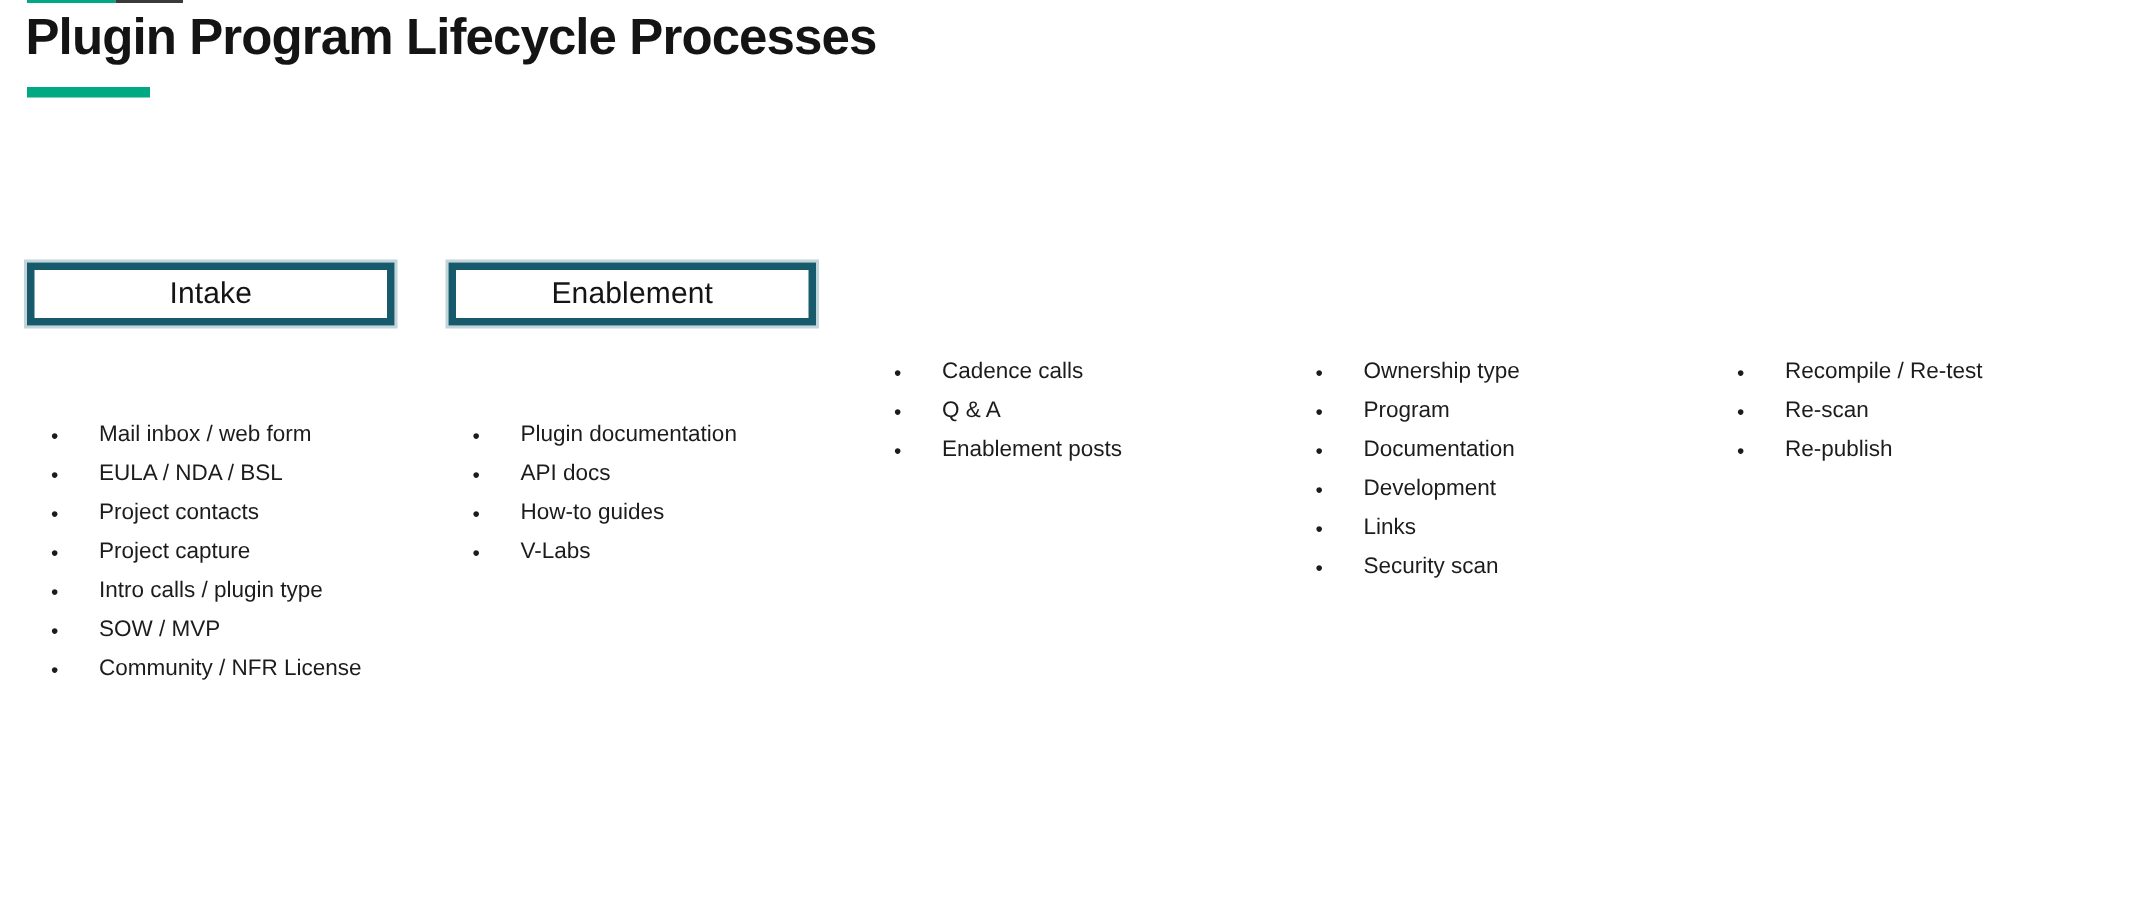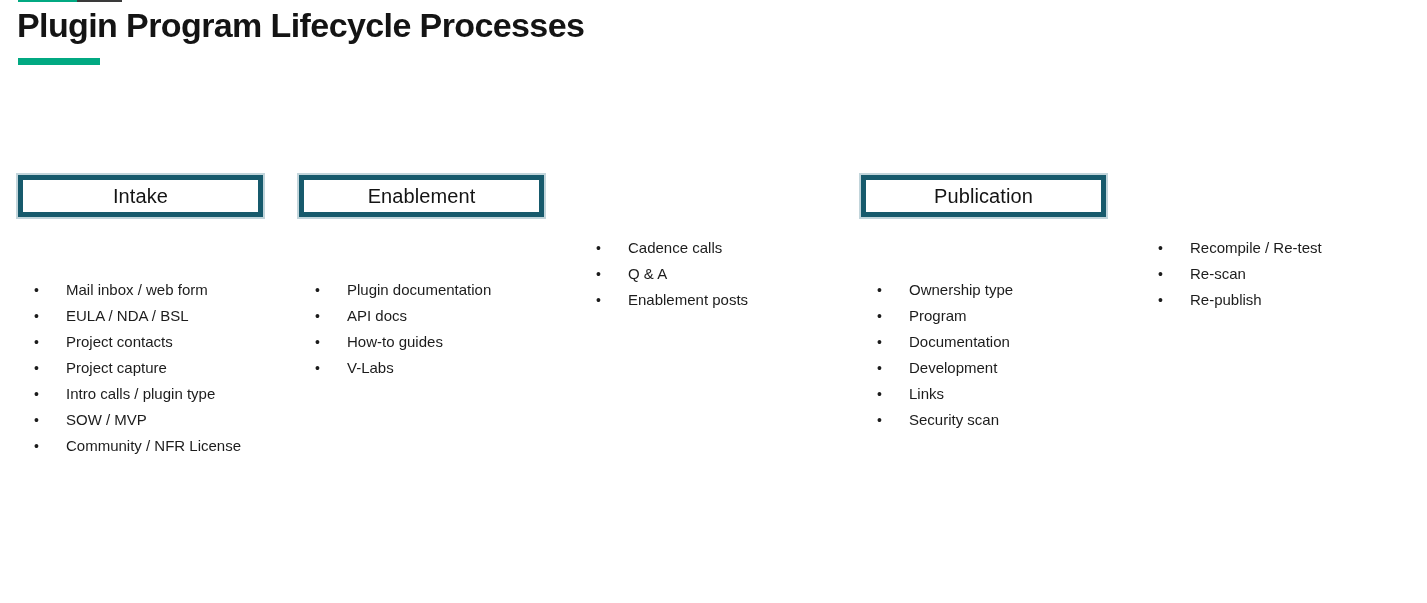--- a/index.html
+++ b/index.html
@@ -90,23 +90,20 @@
 
   <div class="column">
     <ul class="stage-list">
         <li><span class="bullet">•</span><span>Cadence calls</span></li>
         <li><span class="bullet">•</span><span>Q &amp; A</span></li>
         <li><span class="bullet">•</span><span>Enablement posts</span></li>
       </ul>
   </div>
 
   <div class="column">
-    <div class="stage-box">
-      <span class="stage-label">Publication</span>
-    </div>
     <ul class="stage-list">
         <li><span class="bullet">•</span><span>Ownership type</span></li>
         <li><span class="bullet">•</span><span>Program</span></li>
         <li><span class="bullet">•</span><span>Documentation</span></li>
         <li><span class="bullet">•</span><span>Development</span></li>
         <li><span class="bullet">•</span><span>Links</span></li>
         <li><span class="bullet">•</span><span>Security scan</span></li>
       </ul>
   </div>
 

